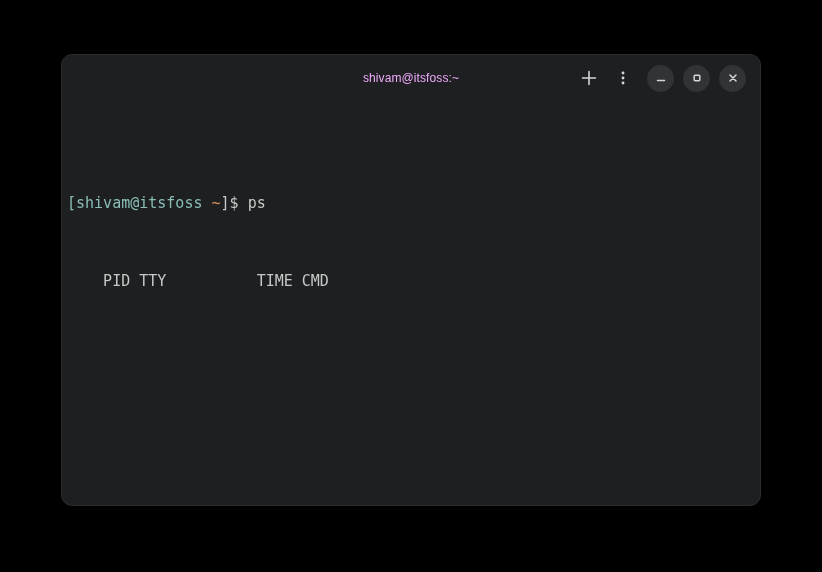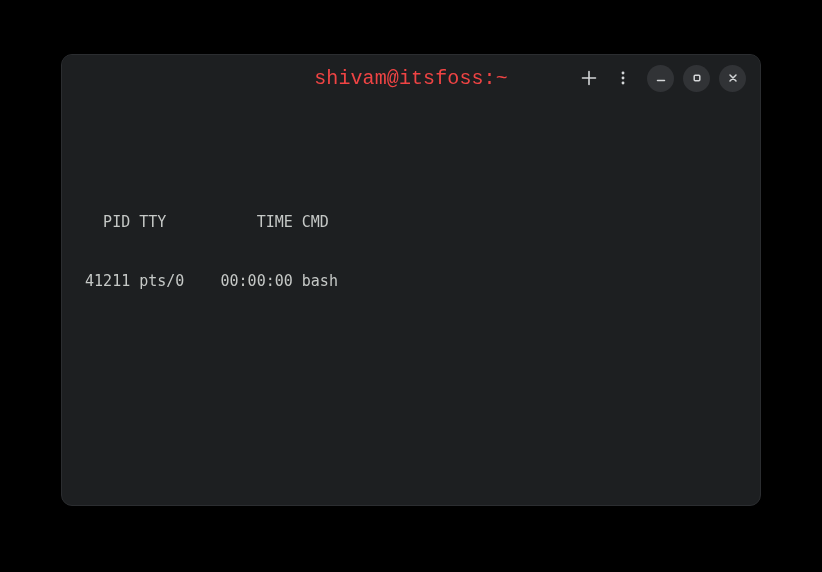--- a/index.html
+++ b/index.html
@@ -30,23 +30,23 @@
   
   #title-bar {
     position: relative;
     height: 46px;
     display: flex;
     align-items: center;
     justify-content: center;
     background: #1d1f21;
   }
   #window-title {
-    font-family: Liberation Mono, monospace;
-    font-size: 20px;
-    color: #ef4444;
+    font-family: Liberation Sans, sans-serif;
+    font-size: 12px;
+    color: #f0abfc;
     letter-spacing: 0.1px;
   }
   #titlebar-actions {
     position: absolute;
     right: 14px;
     top: 0;
     height: 46px;
     display: flex;
     align-items: center;
     gap: 4px;
@@ -130,23 +130,23 @@
         <svg width="14" height="14" viewBox="0 0 14 14" aria-hidden="true">
           <path d="M4 4 L10 10 M10 4 L4 10" stroke="#d4d6d8" stroke-width="1.5" stroke-linecap="round"></path>
         </svg>
       </div>
 
     </div>
   </div>
 
   <div id="terminal-body">
 
+    <div class="trow"><span class="c-user">[shivam@itsfoss</span><span class="c-tilde"> ~</span><span class="c-plain">]$ </span><span class="c-plain">ps</span></div>
 
     <div class="trow c-plain">    PID TTY          TIME CMD</div>
-    <div class="trow c-plain">  41211 pts/0    00:00:00 bash</div>
 
     
 
     
 
     
 
   </div>
 </div>
 

